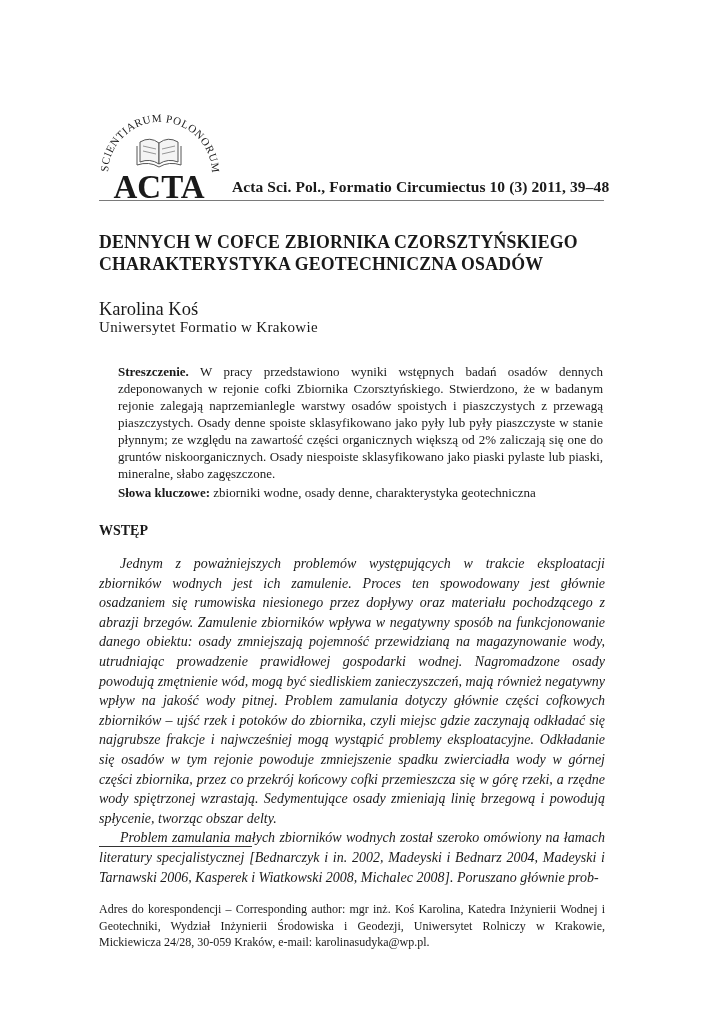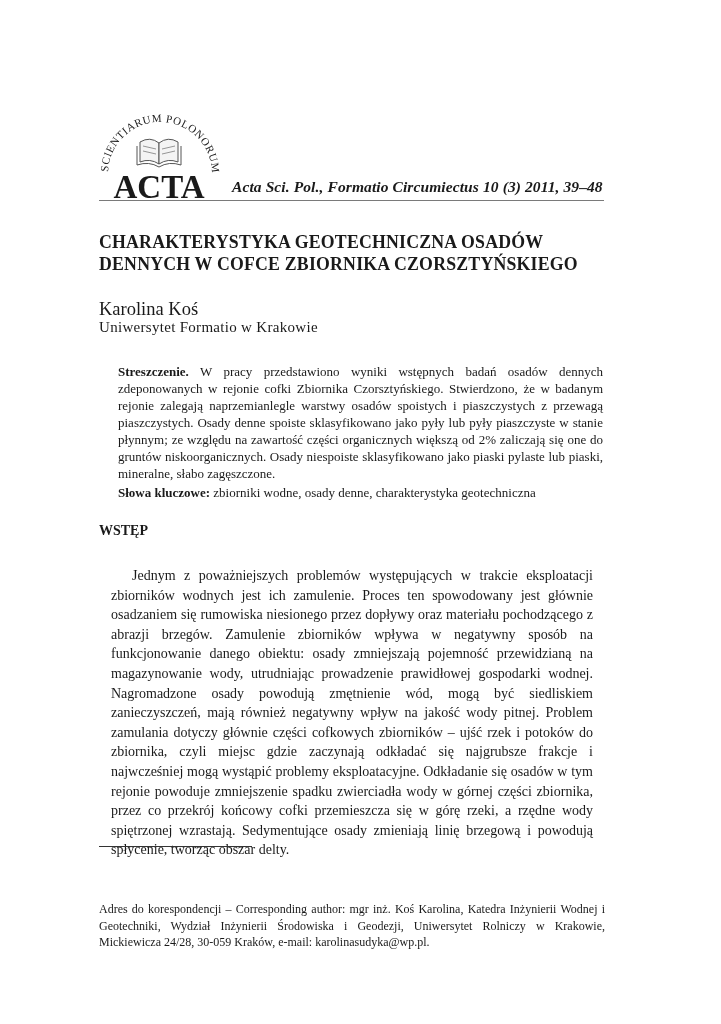--- a/index.html
+++ b/index.html
@@ -2,39 +2,39 @@
 <html><head>
 <meta charset="utf-8">
 <style>
   html, body { margin: 0; padding: 0; background: #ffffff; }
   body { width: 721px; height: 1024px; position: relative; overflow: hidden;
          font-family: "Liberation Serif", "DejaVu Serif", serif; color: #1a1a1a; }
   .abs { position: absolute; }
 
   
   #logo { left: 96px; top: 112px; width: 125px; height: 90px; }
-  #journal-ref { left: 232px; top: 178px; font-size: 15.5px; font-style: italic; font-weight: bold; white-space: nowrap; letter-spacing: 0.1px; }
+  #journal-ref { left: 232px; top: 178px; font-size: 15.5px; font-weight: bold; white-space: nowrap; letter-spacing: 0.1px; }
   #header-rule { left: 99px; top: 200px; width: 505px; height: 1px; background: #7a7a7a; }
 
   
   #title { left: 99px; top: 231px; width: 520px; font-size: 17.8px; font-weight: bold; line-height: 22px; letter-spacing: 0.2px; }
   #title div { white-space: nowrap; }
   #author { left: 99px; top: 287px; font-size: 18.5px; white-space: nowrap; margin-top: 12px; }
   #affiliation { left: 99px; top: 319px; font-size: 15px; white-space: nowrap; letter-spacing: 0.3px; }
 
   
   #abstract { left: 118px; top: 363px; width: 485px; font-size: 13px; line-height: 17px; text-align: justify; }
   #abstract .lbl { font-weight: bold; }
   #keywords { left: 118px; top: 484px; width: 485px; font-size: 13px; line-height: 17px; }
   #keywords .lbl { font-weight: bold; }
 
   
   #section-heading { left: 99px; top: 523px; font-size: 14px; font-weight: bold; }
   #body { left: 99px; top: 554px; width: 506px; font-size: 14px; line-height: 19.6px; text-align: justify; }
-  #body p { margin: 12px; text-indent: 21px; }
+  #body p { margin: 0; text-indent: 21px; font-style: italic; }
 
   
   #footnote-rule { left: 99px; top: 846px; width: 153px; height: 1px; background: #333; }
   #footnote { left: 99px; top: 901px; width: 506px; font-size: 12px; line-height: 16.6px; text-align: justify; }
 </style>
 </head>
 <body>
 
 <div id="logo" class="abs">
   <svg width="125" height="90" viewBox="0 0 125 90">
@@ -55,32 +55,33 @@
       <line x1="79" y1="39" x2="66" y2="42" stroke-width="0.6"></line>
     </g>
     <text x="63" y="86" text-anchor="middle" font-family="Liberation Serif, serif" font-weight="bold" font-size="33" fill="#1a1a1a" id="logo-main">ACTA</text>
   </svg>
 </div>
 
 <div id="journal-ref" class="abs">Acta Sci. Pol., Formatio Circumiectus 10 (3) 2011, 39–48</div>
 <div id="header-rule" class="abs"></div>
 
 <div id="title" class="abs">
+  <div>DENNYCH W COFCE ZBIORNIKA CZORSZTYŃSKIEGO</div>
   <div>CHARAKTERYSTYKA GEOTECHNICZNA OSADÓW</div>
-  <div>DENNYCH W COFCE ZBIORNIKA CZORSZTYŃSKIEGO</div>
 </div>
 <div id="author" class="abs">Karolina Koś</div>
 <div id="affiliation" class="abs">Uniwersytet Formatio w Krakowie</div>
 
 <div id="abstract" class="abs">
   <span class="lbl">Streszczenie.</span><span> W pracy przedstawiono wyniki wstępnych badań osadów dennych zdeponowanych w rejonie cofki Zbiornika Czorsztyńskiego. Stwierdzono, że w  badanym rejonie zalegają naprzemianlegle warstwy osadów spoistych i piaszczystych z przewagą piaszczystych. Osady denne spoiste sklasyfikowano jako pyły lub pyły piaszczyste w stanie płynnym; ze względu na zawartość części organicznych większą od 2% zaliczają się one do gruntów niskoorganicznych. Osady niespoiste sklasyfikowano jako piaski pylaste lub piaski, mineralne, słabo zagęszczone.</span>
 </div>
 <div id="keywords" class="abs">
   <span class="lbl">Słowa kluczowe:</span><span> zbiorniki wodne, osady denne, charakterystyka geotechniczna</span>
 </div>
 
 <div id="section-heading" class="abs">WSTĘP</div>
 <div id="body" class="abs">
   <p>Jednym z poważniejszych problemów występujących w trakcie eksploatacji zbiorników wodnych jest ich zamulenie. Proces ten spowodowany jest głównie osadzaniem się rumowiska niesionego przez dopływy oraz materiału pochodzącego z abrazji brzegów. Zamulenie zbiorników wpływa w negatywny sposób na funkcjonowanie danego obiektu: osady zmniejszają  pojemność przewidzianą na magazynowanie wody, utrudniając prowadzenie prawidłowej gospodarki wodnej. Nagromadzone osady powodują zmętnienie wód, mogą być siedliskiem zanieczyszczeń, mają również negatywny wpływ na jakość wody pitnej. Problem zamulania dotyczy głównie części cofkowych zbiorników – ujść rzek i potoków do zbiornika, czyli miejsc gdzie zaczynają odkładać się najgrubsze frakcje i najwcześniej mogą wystąpić problemy eksploatacyjne. Odkładanie się osadów w tym rejonie powoduje zmniejszenie spadku zwierciadła wody w górnej części zbiornika, przez co przekrój końcowy cofki przemieszcza się w górę rzeki, a rzędne wody spiętrzonej wzrastają. Sedymentujące osady zmieniają linię brzegową i powodują spłycenie, tworząc obszar delty.</p>
+  <p>Problem zamulania małych zbiorników wodnych został szeroko omówiony na łamach literatury specjalistycznej [Bednarczyk i in. 2002, Madeyski i Bednarz 2004, Madeyski i Tarnawski  2006, Kasperek i Wiatkowski 2008, Michalec 2008]. Poruszano głównie prob-</p>
 </div>
 
 <div id="footnote-rule" class="abs"></div>
 <div id="footnote" class="abs">Adres do korespondencji – Corresponding author: mgr inż. Koś Karolina, Katedra Inżynierii Wodnej i Geotechniki, Wydział Inżynierii Środowiska i Geodezji, Uniwersytet Rolniczy w Krakowie, Mickiewicza 24/28, 30-059 Kraków, e-mail: karolinasudyka@wp.pl.</div>
 
 </body></html>

